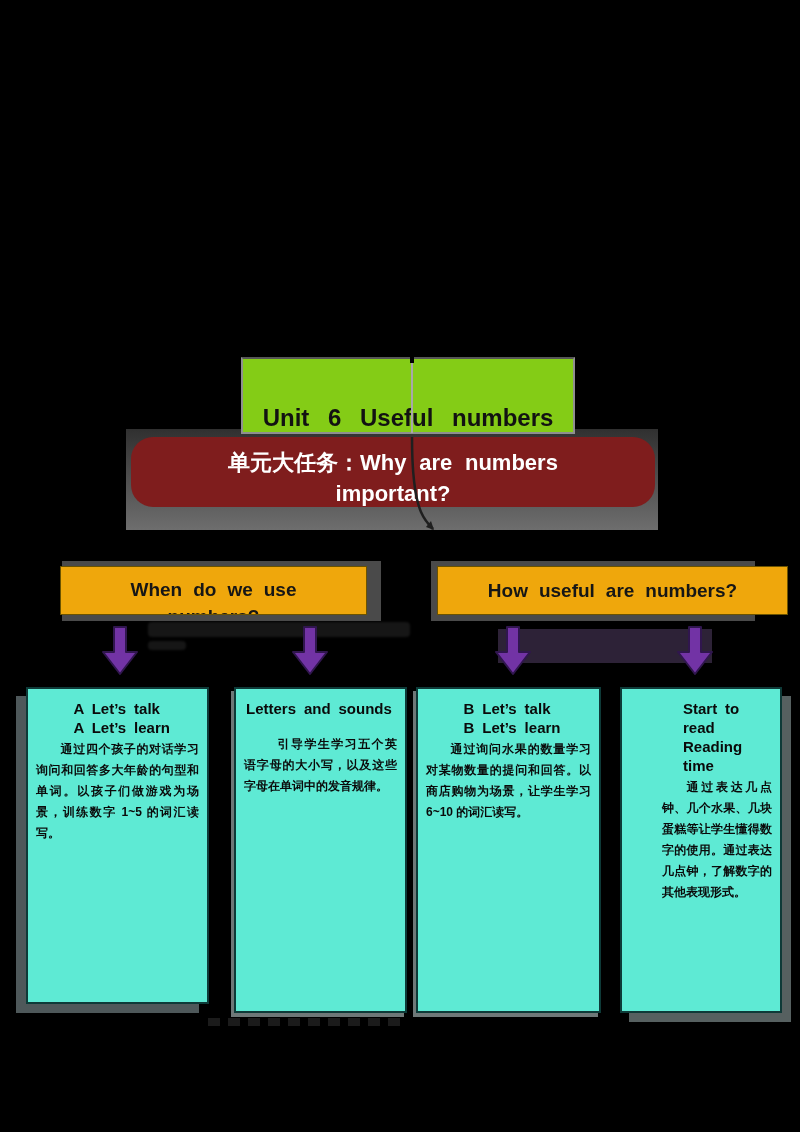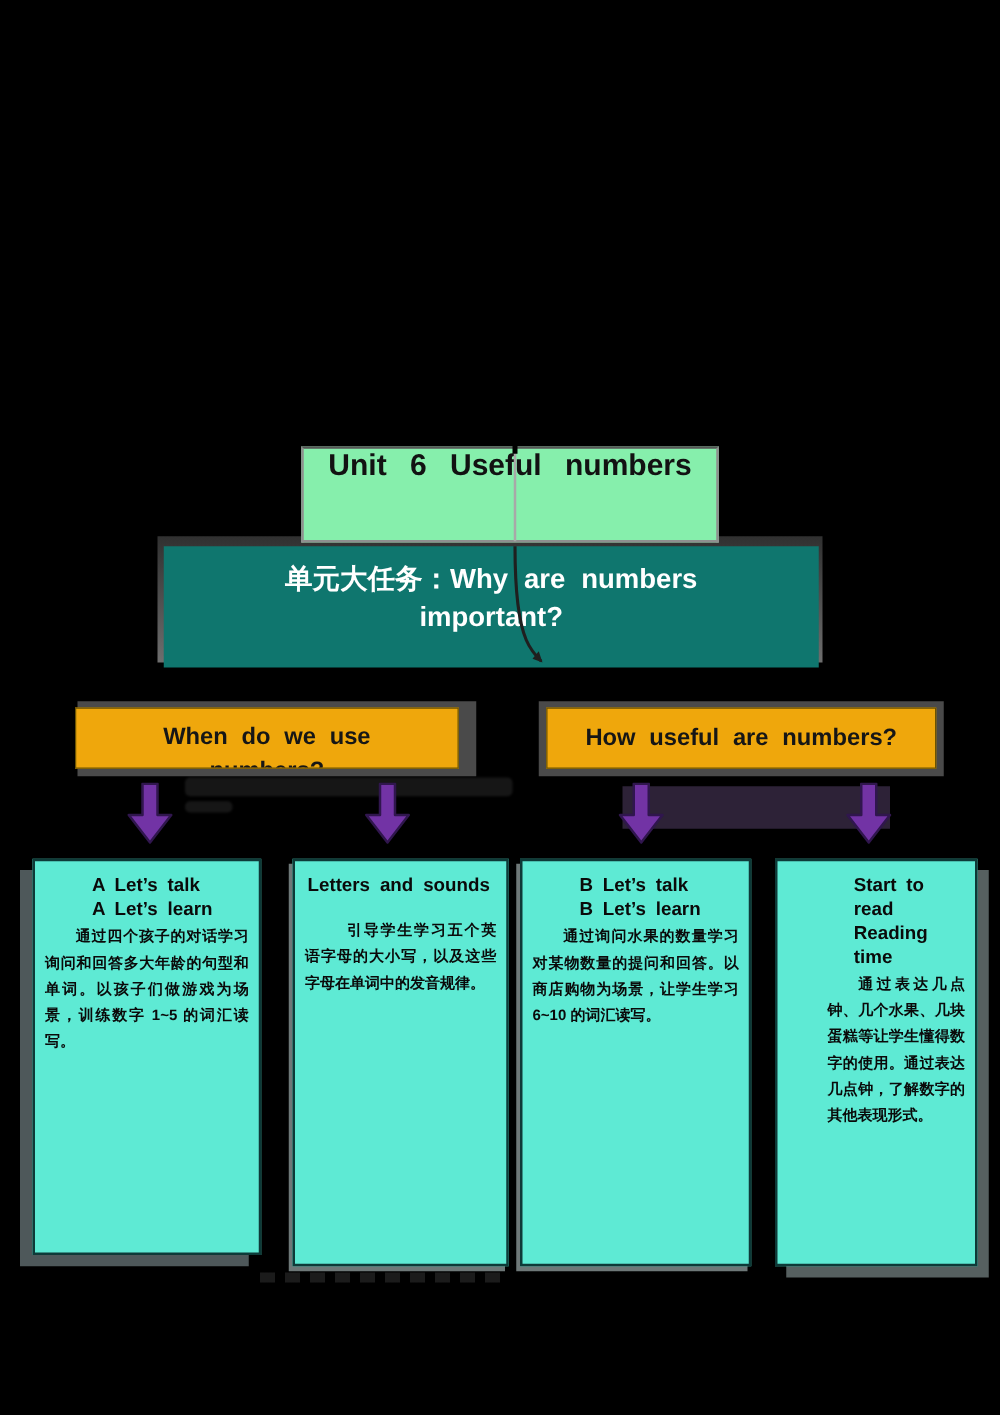--- a/index.html
+++ b/index.html
@@ -4,53 +4,53 @@
 <style>
   html,body{margin:0;padding:0;background:#000;}
   .stage{
     position:relative;width:800px;height:1132px;background:#000;overflow:hidden;
     font-family:"Liberation Sans","DejaVu Sans",sans-serif;
   }
   .abs{position:absolute;box-sizing:border-box;}
 
   
   #title-box{
-    left:241px;top:357px;width:334px;height:77px;background:#86efac;
+    left:241px;top:357px;width:334px;height:77px;background:#84cc16;
     border:2px solid #8f8f8f;border-top-color:#565656;z-index:4;
-    display:flex;align-items:flex-start;justify-content:center;
+    display:flex;align-items:flex-end;justify-content:center;
   }
   .title-text{font-size:24px;font-weight:bold;color:#121212;word-spacing:.5em;}
 
   
   #vline{left:411px;top:359px;width:2px;height:74px;background:#a8a8a8;z-index:5;}
   #vtick{left:410px;top:354px;width:4px;height:9px;background:#000;z-index:6;}
 
   
   #task-backing{left:126px;top:429px;width:532px;height:101px;
     background:linear-gradient(180deg,#303030 0%,#6e6e6e 100%);z-index:1;}
   #task-box{
-    left:131px;top:437px;width:524px;height:97px;background:#0f766e;z-index:2;
+    left:131px;top:437px;width:524px;height:70px;background:#7f1d1d;z-index:2;
     text-align:center;color:#ffffff;font-weight:bold;font-size:22px;line-height:31px;
-    padding-top:10px;word-spacing:.3em;
+    padding-top:10px;word-spacing:.3em;border-radius:22px;
   }
 
   
   #connector{left:400px;top:350px;width:46px;height:186px;z-index:5;pointer-events:none;}
 
   
   .q-backing{top:561px;height:60px;background:#4a4a4a;z-index:1;}
   #q-backing-left{left:62px;width:319px;}
   #q-backing-right{left:431px;width:324px;}
   .qbox{
     top:566px;height:49px;background:#efa70c;border:1px solid #6b5300;z-index:2;
     overflow:hidden;text-align:center;font-weight:bold;font-size:19px;color:#161616;
     word-spacing:.3em;
   }
   #qbox-left{left:60px;width:307px;}
-  #qbox-right{left:437px;width:312px;}
+  #qbox-right{left:437px;width:351px;}
   .qline1{margin-top:11px;line-height:24px;}
   .qline2{line-height:24px;margin-top:3px;}
   #qbox-right .qline1{margin-top:12px;}
 
   
   .ghost{background:#161616;border-radius:4px;filter:blur(1px);z-index:1;}
   #ghost-1{left:148px;top:622px;width:262px;height:15px;}
   #ghost-2{left:148px;top:641px;width:38px;height:9px;}
   #ghost-dashes{left:208px;top:1018px;width:196px;height:8px;border-radius:0;filter:blur(.5px);
     background:repeating-linear-gradient(90deg,#1b1b1b 0 12px,transparent 12px 20px);}

